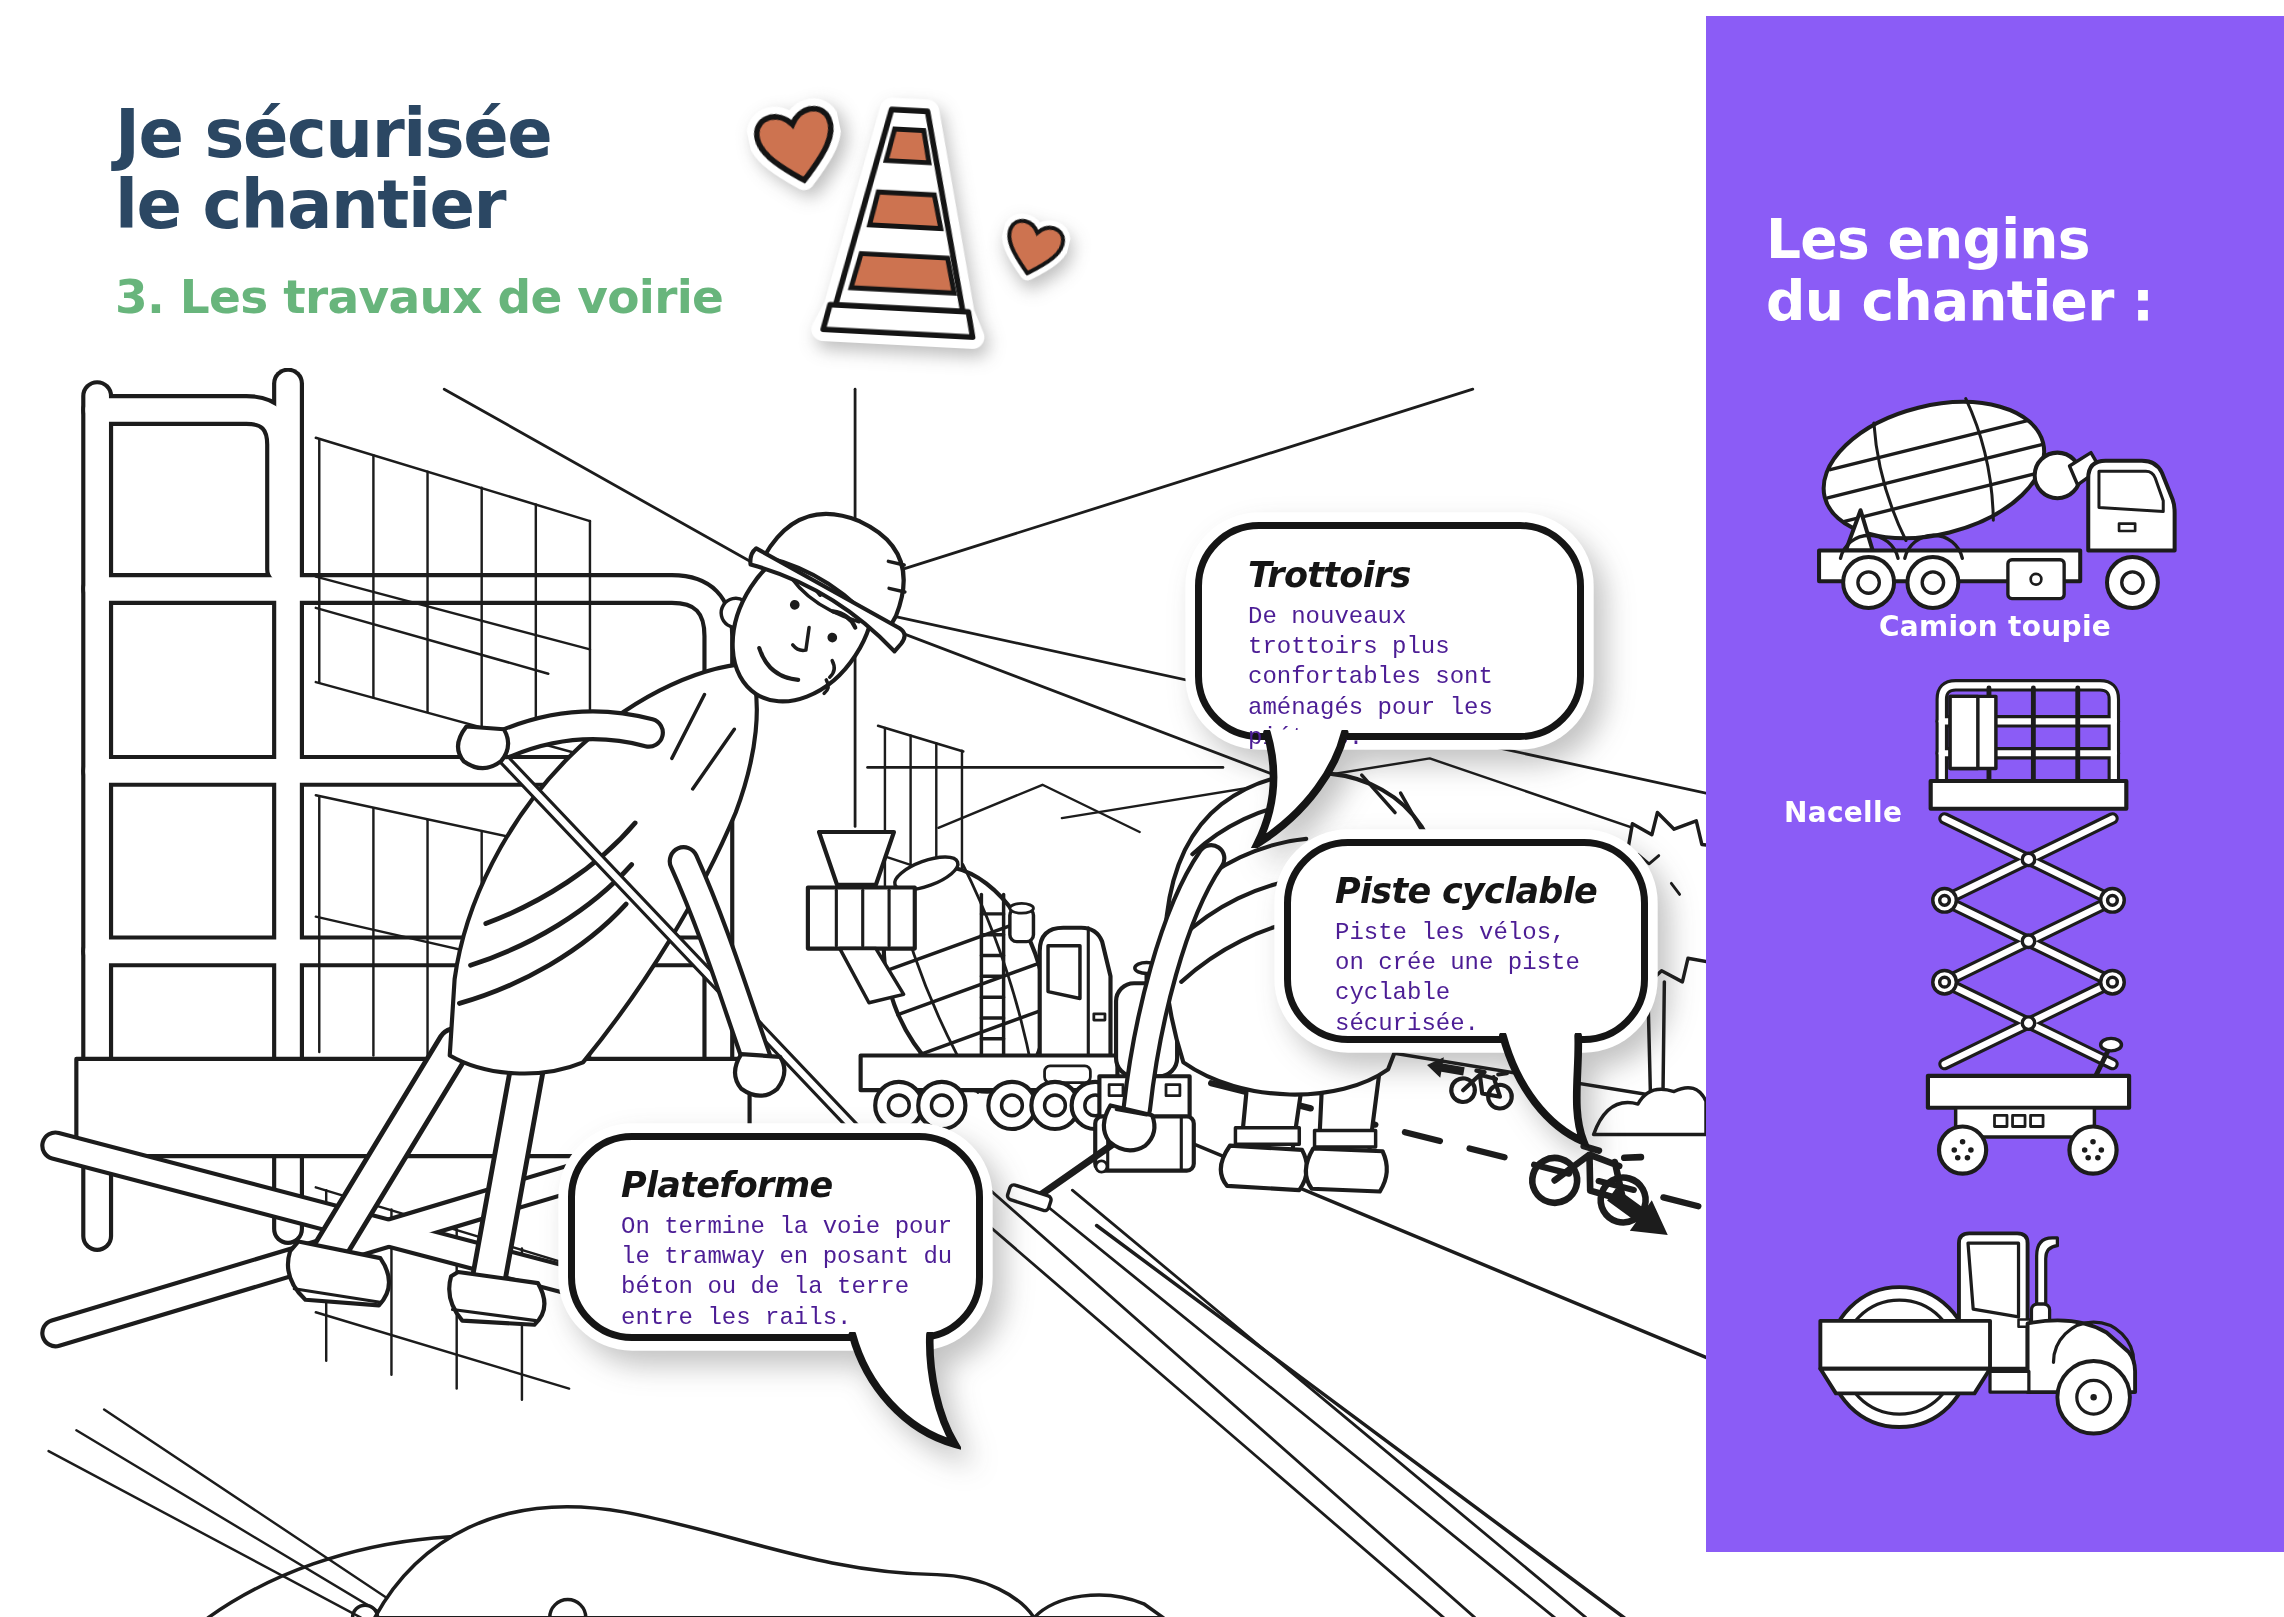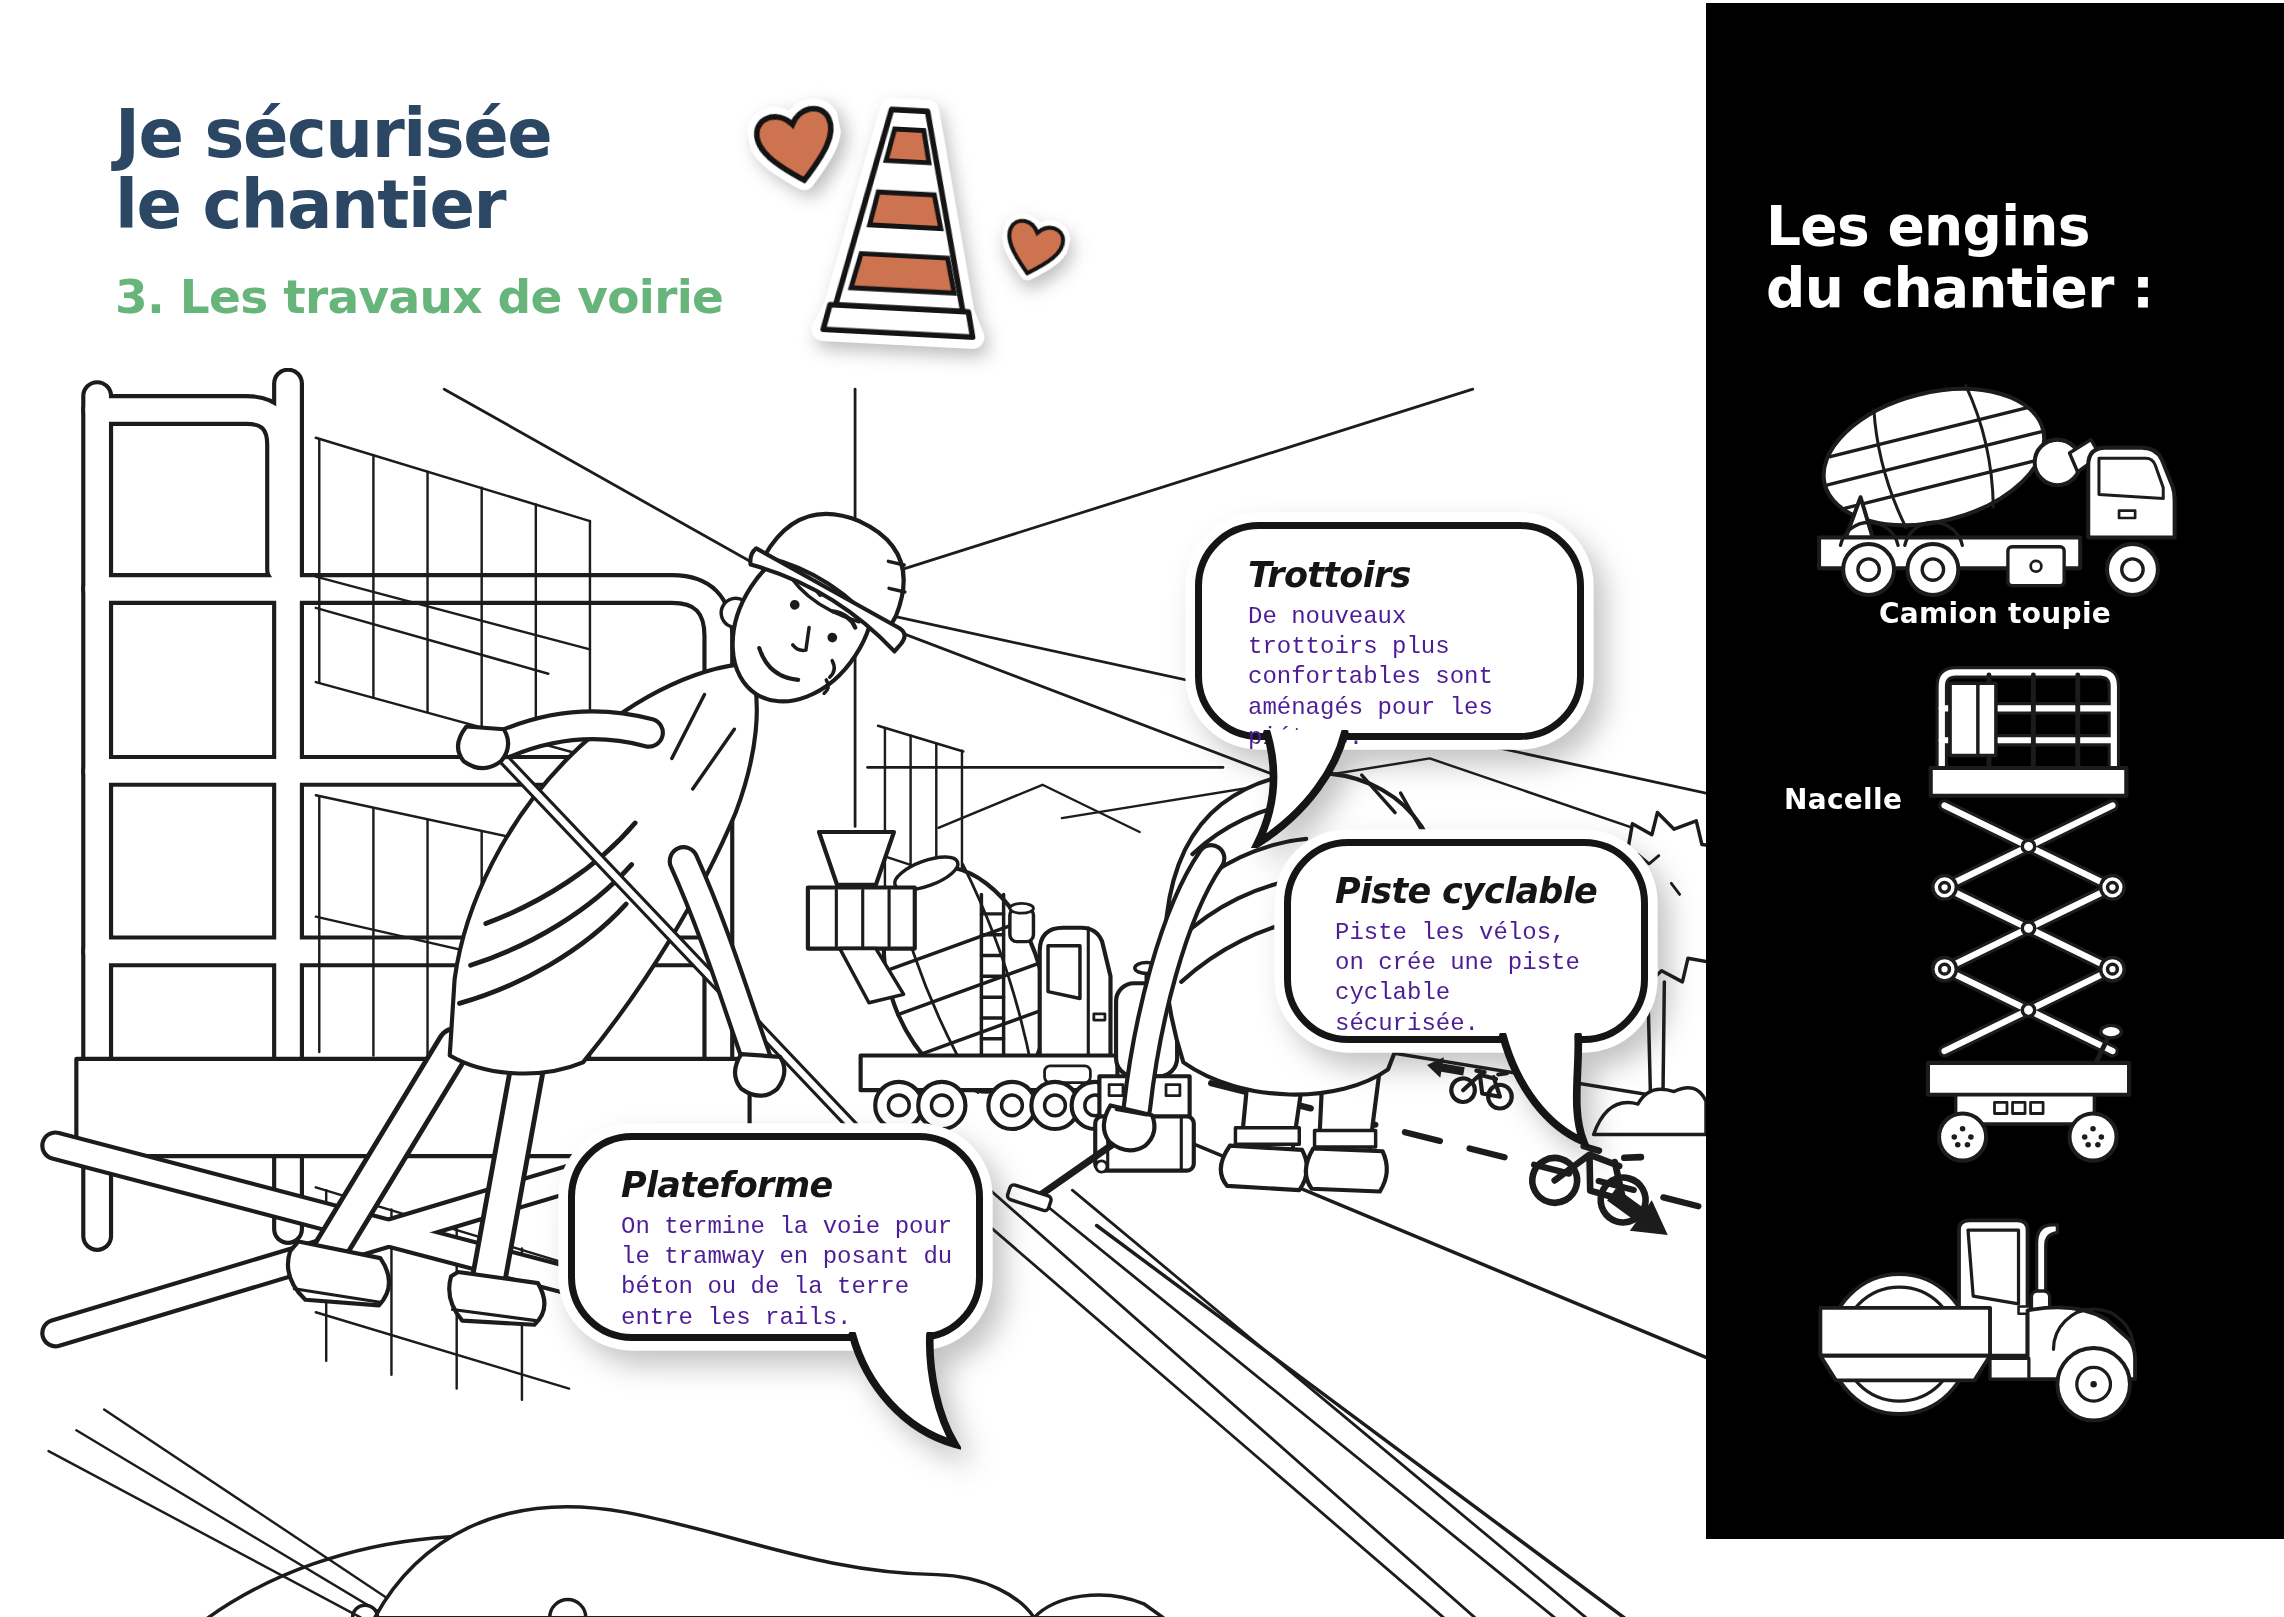--- a/index.html
+++ b/index.html
@@ -40,21 +40,21 @@
   .wrap-piste{left:1284px;top:839px;width:375px;height:333px;}
   .wrap-piste .bubble{width:364px;height:204px;padding:25px 25px 19.4px 44px;}
   .wrap-piste .tail{left:205px;top:194px;}
   .wrap-piste .bubble-body{width:272px;}
   .wrap-plateforme{left:568px;top:1133px;width:423px;height:340px;}
   .wrap-plateforme .bubble{width:415px;height:208px;padding:25px 25px 19.4px 46px;}
   .wrap-plateforme .tail{left:272px;top:199px;}
   .wrap-plateforme .bubble-body{width:339px;}
   
   .sidebar{
-    position:absolute;left:1706px;top:3px;width:578px;height:1536px;background:#000000;color:#fff;
+    position:absolute;left:1706px;top:16px;width:578px;height:1536px;background:#8b5cf6;color:#fff;
   }
   .sidebar-heading{
     position:absolute;left:60px;top:193px;margin:0;
     font-size:55px;line-height:1.12;font-weight:800;letter-spacing:-0.7px;color:#ffffff;
   }
   .machine-figure{position:absolute;}
   .machine-label{
     position:absolute;width:100%;text-align:center;
     font-size:28px;font-weight:700;letter-spacing:0.3px;color:#ffffff;
   }

